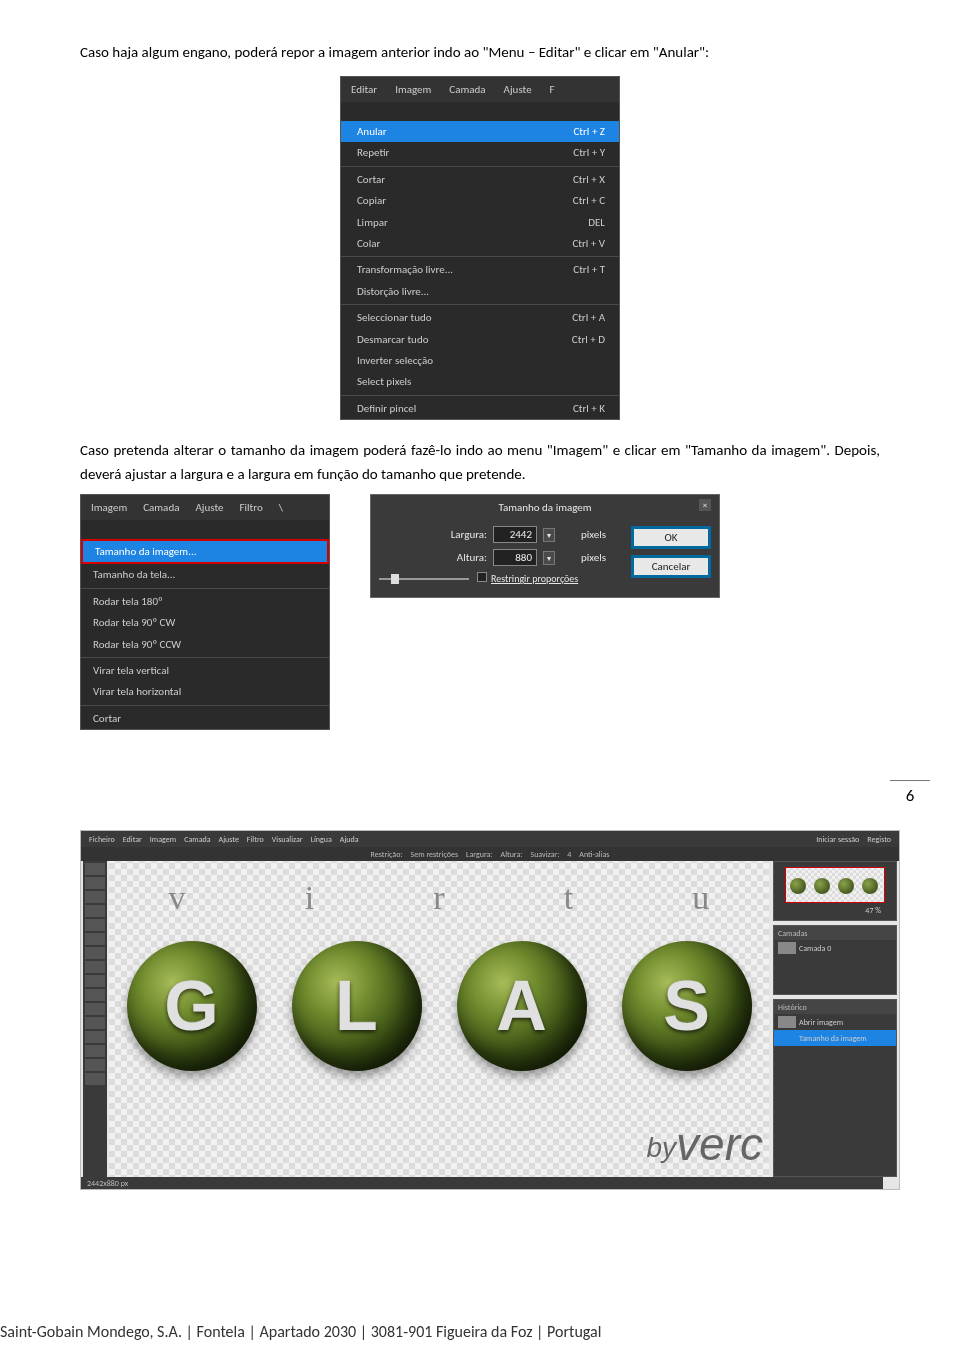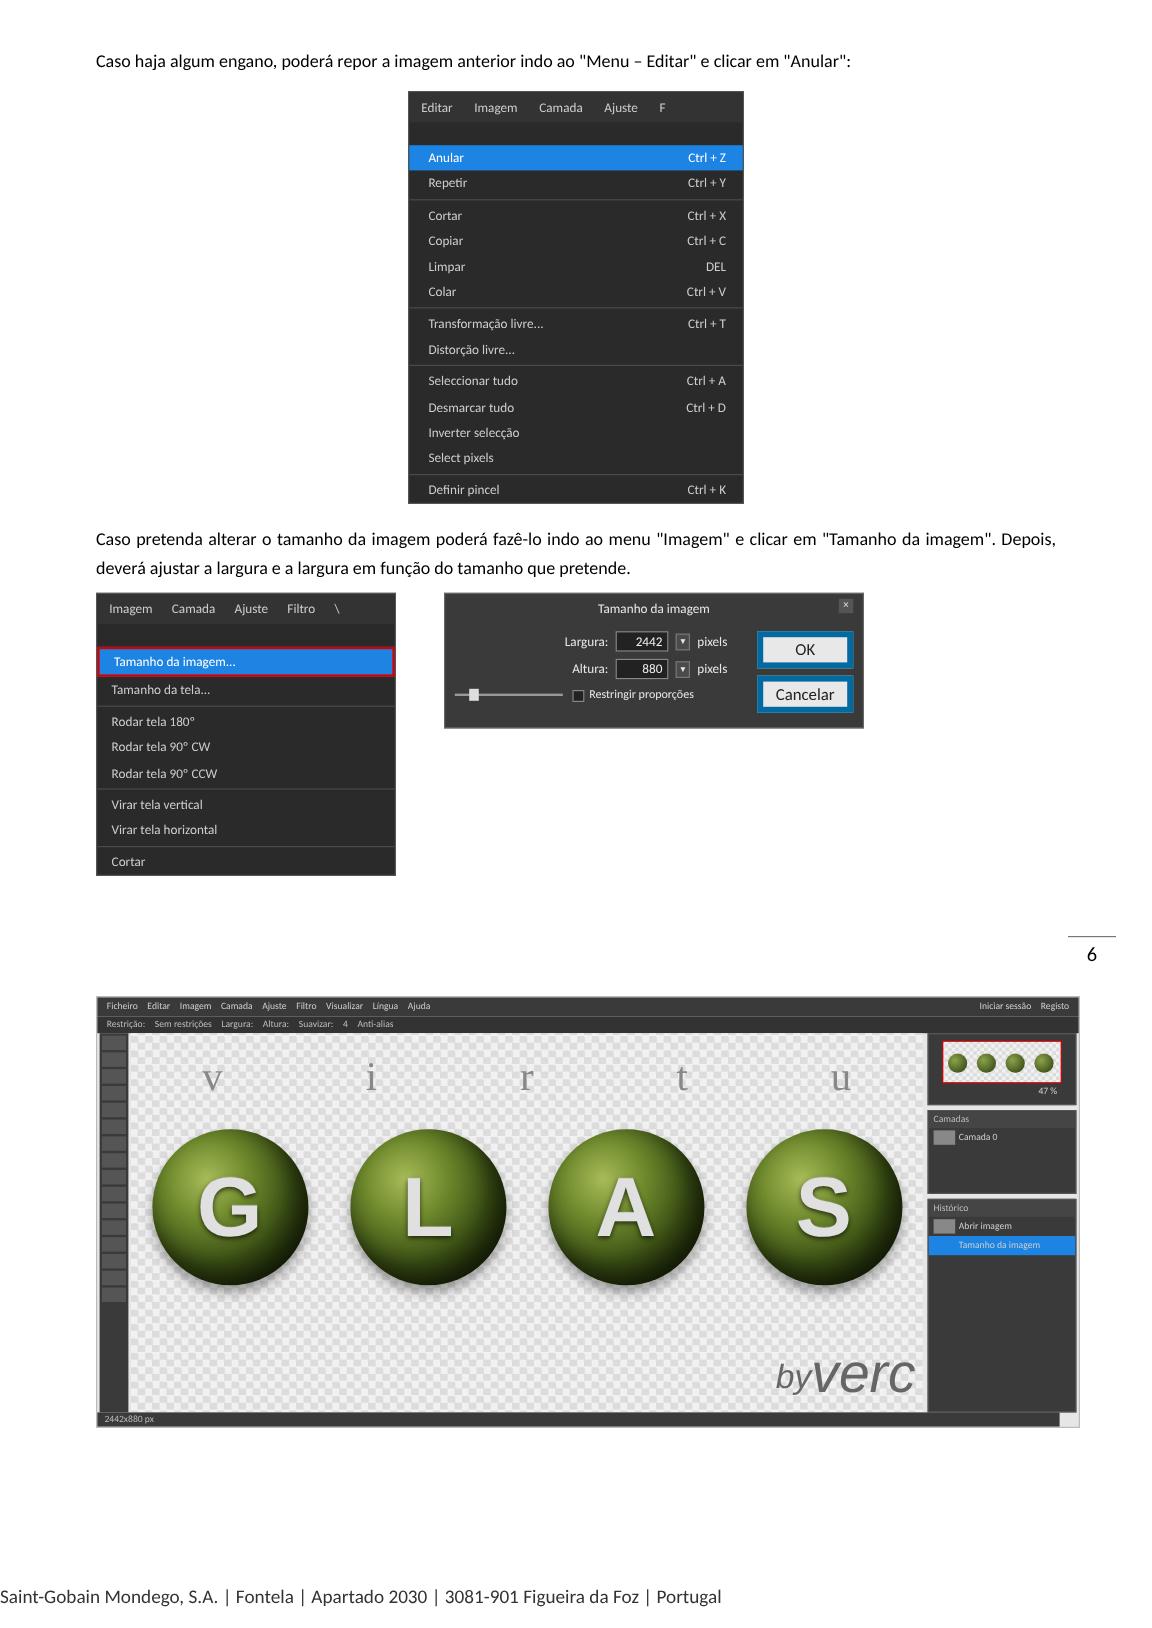--- a/index.html
+++ b/index.html
@@ -73,49 +73,49 @@
     position: absolute; right: 4px; top: 0;
     width: 12px; height: 12px; background:#555; text-align:center;
     font-size: 9px; line-height: 12px;
   }
   .dialog-body { display:flex; gap:10px; padding: 6px 4px 8px 4px; }
   .dialog-fields { flex:1; }
   .dfield { display:flex; align-items:center; gap:6px; margin-bottom:6px; justify-content:flex-end; }
   .dfield label { width: 56px; text-align:right; }
   .dfield .ibox { background:#222; border:1px solid #888; width:44px; padding:1px 4px; color:#eee; text-align:right; }
   .dfield .dd { background:#4a4a4a; border:1px solid #777; width:12px; height:14px; text-align:center; font-size:8px; line-height:12px; }
-  .dfield .unit { width:40px; }
+  .dfield .unit { width:40px;margin-left:20px; }
   .dslider { display:flex; align-items:center; gap:8px; margin-top:2px; }
   .slider-track { width:90px; height:2px; background:#999; position:relative; }
   .slider-thumb { position:absolute; top:-4px; left:12px; width:8px; height:10px; background:#ddd; }
-  .dcheck { display:flex; align-items:flex-end; gap:4px; font-size:10px; }
+  .dcheck { display:flex; align-items:flex-start; gap:4px; font-size:10px;text-decoration:underline; }
   .dcheck .cbox { width:10px; height:10px; background:#222; border:1px solid #888; }
   .dialog-btns { width:80px; display:flex; flex-direction:column; gap:6px; }
-  .dbtn { background:#e8e8e8; color:#222; border:5px solid #0369a1; text-align:center; padding:2px 0; font-size:14px; }
+  .dbtn { background:#e8e8e8; color:#222; border:3px solid #0369a1; text-align:center; padding:2px 0; font-size:11px; }
 
   .pagenum-wrap { position:absolute; right:30px; top:780px; }
   .pagenum { border-top:1px solid #777; padding-top:4px; width:40px; text-align:center; font-size:17px; }
 
   
   .editor {
     width: 820px; height: 360px;
     background: #e6e6e6;
     margin: 100px auto 0 auto;
     border: 1px solid #bbb;
     position: relative;
     overflow: hidden;
   }
   .editor-topbar {
     height: 16px; background: #3a3a3a; color:#ccc; font-size:8px;
     display:flex; align-items:center; justify-content:space-between; padding:0 8px;
   }
   .ed-menuwords { display:flex; gap:8px; }
   .editor-subbar {
     height: 14px; background:#333; color:#bbb; font-size:8px;
-    display:flex; align-items:center; gap:8px; padding:0 8px;
+    display:flex; align-items:center; gap:8px; padding:0 8px;justify-content:center;
   }
   .editor-canvas {
     position:absolute; top:30px; left:28px; right:130px; bottom:12px;
     background: repeating-conic-gradient(#dcdcdc 0% 25%, #f1f1f1 0% 50%) 50% / 12px 12px;
   }
   .editor-tools {
     position:absolute; top:30px; left:2px; width:24px; bottom:12px;
     background:#3a3a3a; display:flex; flex-direction:column; gap:2px; padding:2px;
   }
   .tlicon { width:20px; height:12px; background:#555; }

